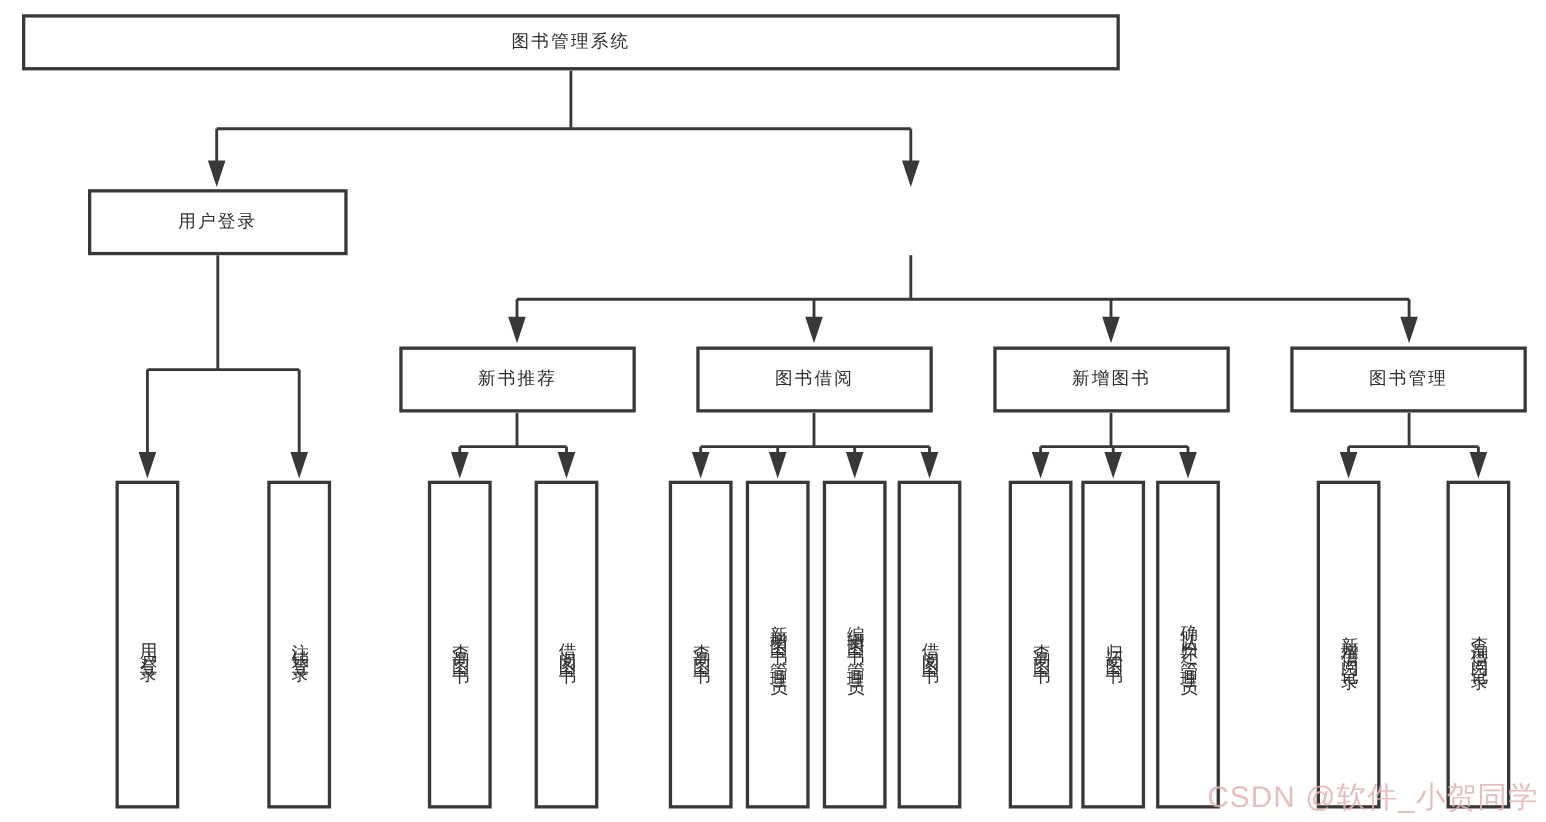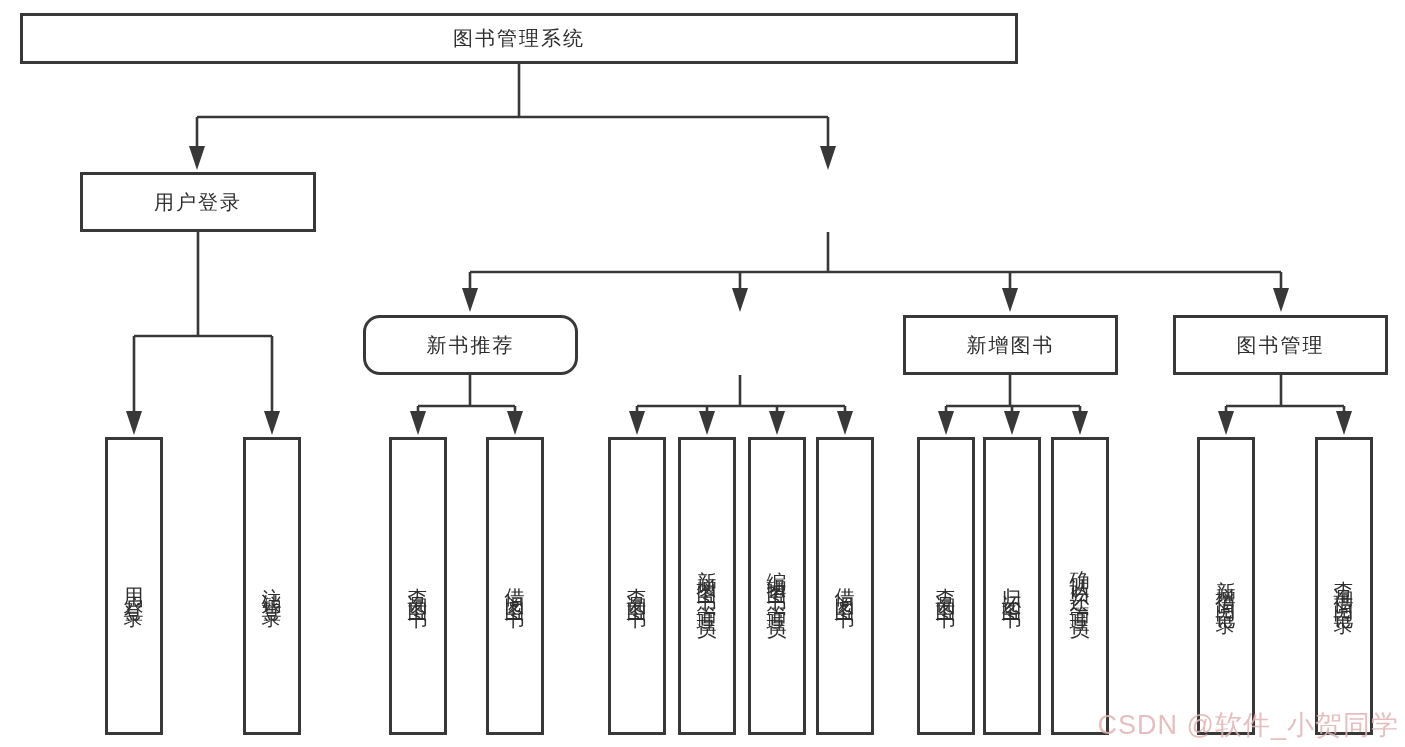--- a/index.html
+++ b/index.html
@@ -13,21 +13,21 @@
   #wires{position:absolute;left:0;top:0;width:1405px;height:747px;}
   .box{
     position:absolute;
     box-sizing:border-box;
     border:3px solid #383838;
     background:#ffffff;
     display:flex;
     align-items:center;
     justify-content:center;
     color:#2e2e2e;
-    font-size:20px;
+    font-size:16px;
     letter-spacing:2px;
     text-align:center;
     line-height:1.25;
   }
   .v{
     writing-mode:vertical-rl;
     letter-spacing:7px;
     line-height:1;
   }
   #watermark{
@@ -119,21 +119,22 @@
         <polygon points="1218,411 1234,411 1226,435" fill="#383838" stroke="none"></polygon>
       <path d="M1344 406 V412"></path>
         <polygon points="1336,411 1352,411 1344,435" fill="#383838" stroke="none"></polygon>
     </g>
   </svg>
 
   <div class="box" style="left:20px;top:13px;width:998px;height:51px;">图书管理系统</div>
 
   <div class="box" style="left:80px;top:172px;width:236px;height:60px;">用户登录</div>
 
-  <div class="box" style="left:363px;top:315px;width:215px;height:60px;border-radius:17px;">新书推荐</div>
+  <div class="box" style="left:363px;top:315px;width:215px;height:60px;">新书推荐</div>
+  <div class="box" style="left:633px;top:315px;width:215px;height:60px;">图书借阅</div>
   <div class="box" style="left:903px;top:315px;width:215px;height:60px;">新增图书</div>
   <div class="box" style="left:1173px;top:315px;width:215px;height:60px;">图书管理</div>
 
   <div class="box v" style="left:105px;top:437px;width:58px;height:298px;">用户登录</div>
   <div class="box v" style="left:243px;top:437px;width:58px;height:298px;">注销登录</div>
 
   <div class="box v" style="left:389px;top:437px;width:58px;height:298px;">查询图书</div>
   <div class="box v" style="left:486px;top:437px;width:58px;height:298px;">借阅图书</div>
 
   <div class="box v" style="left:608px;top:437px;width:58px;height:298px;">查询图书</div>

